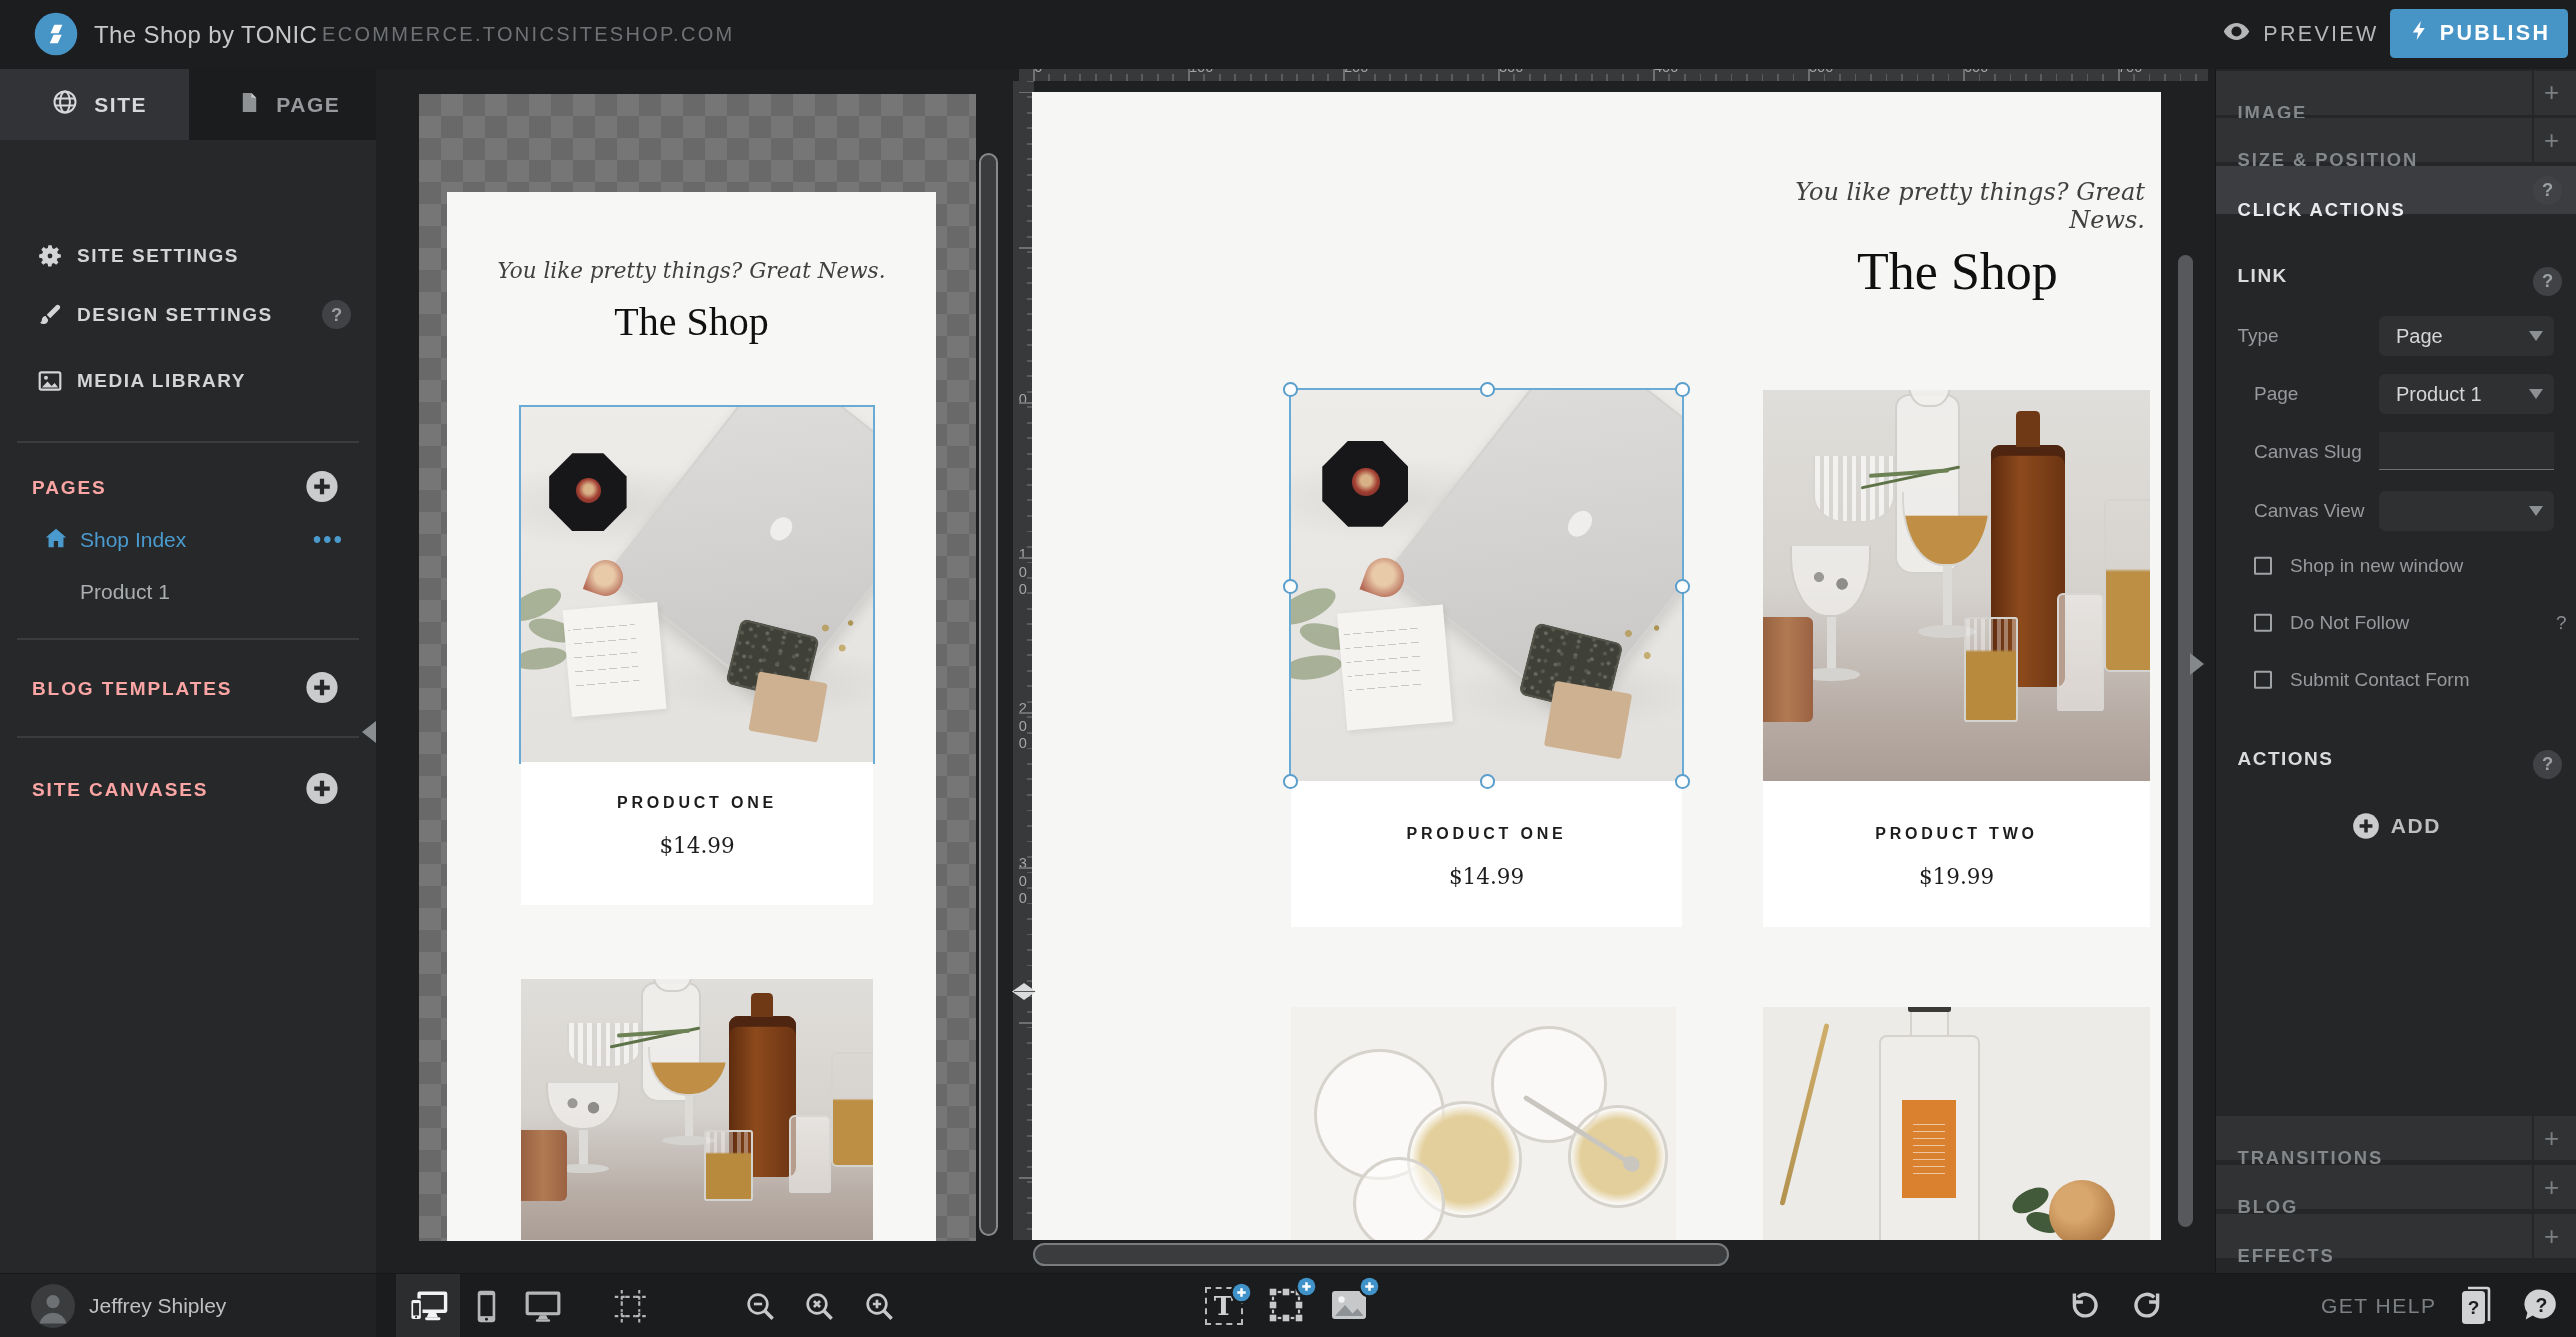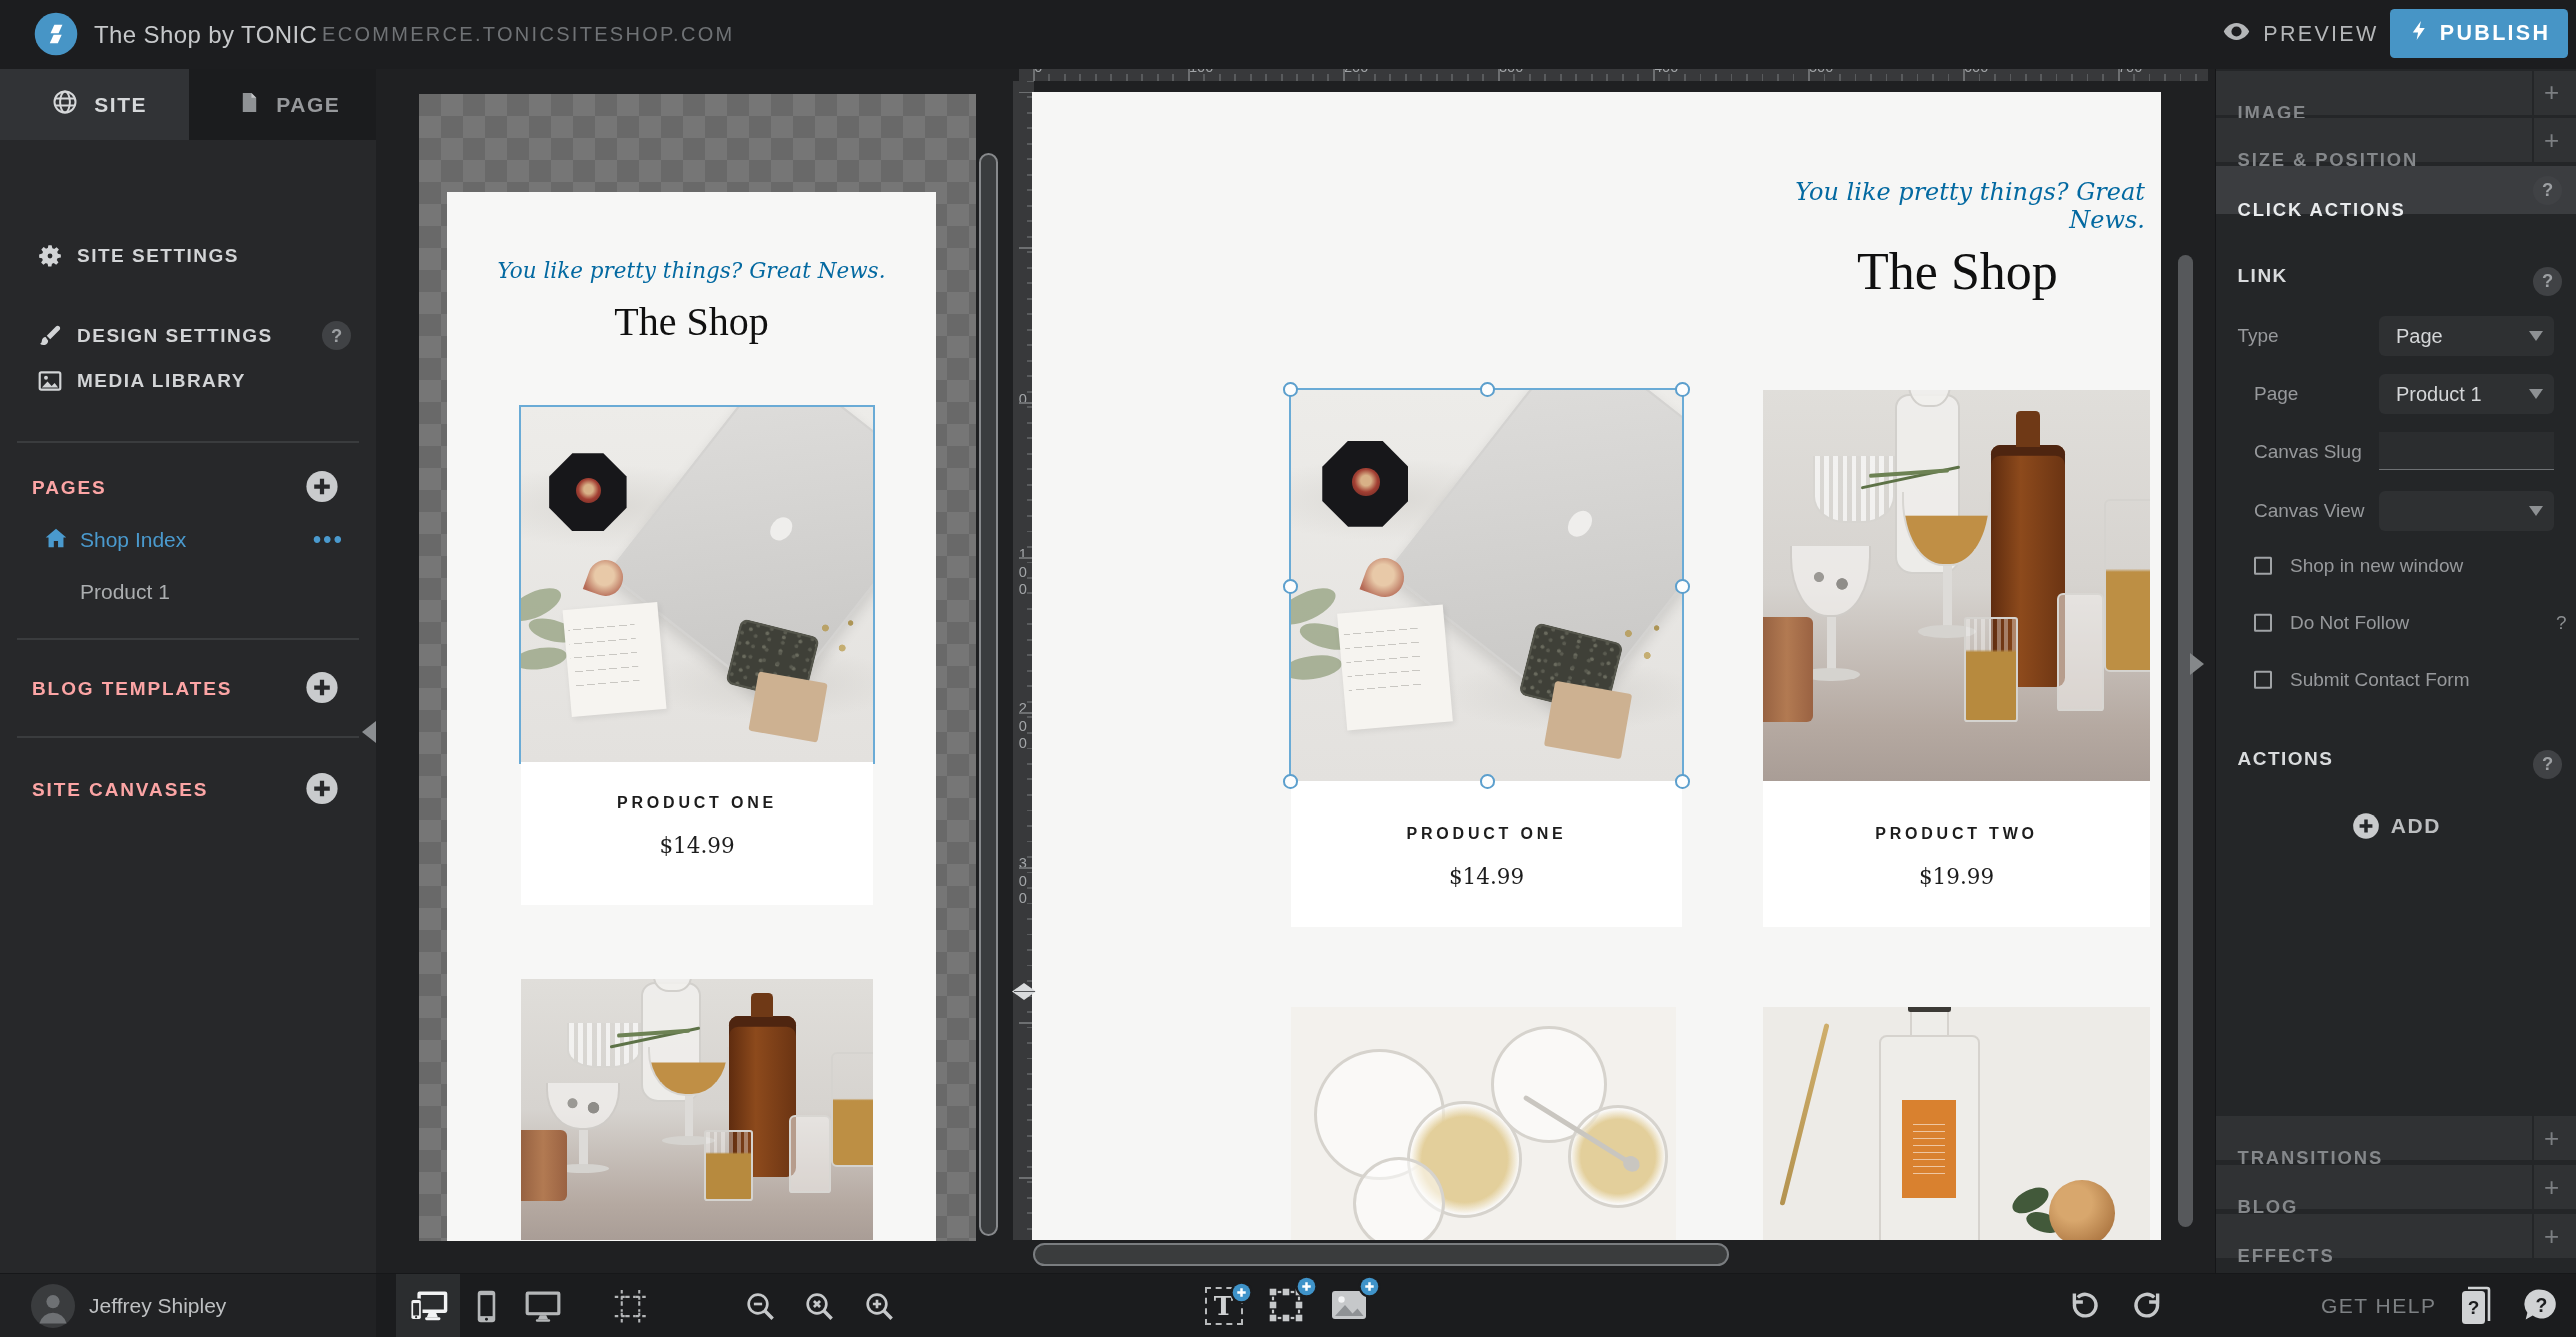--- a/index.html
+++ b/index.html
@@ -36,21 +36,21 @@
   .collapse-left { position:absolute; left:362px; top:652px; width:0; height:0; border-top:11.5px solid transparent; border-bottom:11.5px solid transparent; border-right:14.6px solid #8b8e91; cursor:pointer; }
 
   
   #canvasarea { position:absolute; left:376px; top:69px; width:1839px; height:1204px; background:#1f2022; overflow:hidden; }
   .checker { position:absolute; left:43px; top:24.5px; width:557px; height:1147px;
     background-image:conic-gradient(#767676 25%, #696969 0 50%, #767676 0 75%, #696969 0);
     background-size:44px 44px; }
   .mobile-page { position:absolute; left:71px; top:123px; width:489px; height:1049px; background:#f7f7f6; overflow:hidden; }
   .m-scroll { position:absolute; left:603px; top:84px; width:19px; height:1083px; border-radius:10px; background:#3a3c3e; border:2.3px solid #87898c; }
 
-  .tagline { width:100%; text-align:center; font-family:"DejaVu Serif", serif; font-style:italic; color:#0369a1; }
+  .tagline { width:100%; text-align:center; font-family:"DejaVu Serif", serif; font-style:italic; color:#404040; }
   .shop-head { width:100%; text-align:center; font-family:"Liberation Serif", serif; color:#101010; }
 
   .product-img { position:absolute; overflow:hidden; background:#e9e7e4; }
   .selected { outline:2.3px solid #6aabd6; outline-offset:-0.8px; }
   .pcard { position:absolute; background:#ffffff; }
   .pname { position:absolute; width:100%; text-align:center; font-size:16px; letter-spacing:3.8px; font-weight:600; color:#1d1d1d; }
   .pprice { position:absolute; width:100%; text-align:center; font-family:"DejaVu Serif", serif; font-size:21.5px; color:#1d1d1d; }
   .handle { position:absolute; width:14.6px; height:14.6px; border-radius:50%; background:#fdfdfd; border:2.3px solid #5c9fcd; z-index:5; }
 
   
@@ -228,21 +228,21 @@
 
     <div class="side-item" style="top:159px;">
       <span class="ic">
         <svg viewBox="0 0 24 24" width="26" height="26" fill="#d2d4d6">
             <path d="M12 8a4 4 0 1 0 0 8 4 4 0 0 0 0-8zm10 5.5v-3l-2.7-.5a7 7 0 0 0-.7-1.6l1.6-2.3-2.1-2.1-2.3 1.6a7 7 0 0 0-1.6-.7L13.5 2h-3l-.5 2.7a7 7 0 0 0-1.6.7L6.1 3.8 4 5.9l1.6 2.3a7 7 0 0 0-.7 1.6L2 10.5v3l2.7.5c.2.6.4 1.1.7 1.6L3.8 17.9 5.9 20l2.3-1.6c.5.3 1 .5 1.6.7l.5 2.7h3l.5-2.7c.6-.2 1.1-.4 1.6-.7l2.3 1.6 2.1-2.1-1.6-2.3c.3-.5.5-1 .7-1.6l2.6-.5z"></path>
             <circle cx="12" cy="12" r="2.2" fill="#27282a"></circle>
           </svg>
       </span>
       <span class="lbl">SITE SETTINGS</span>
     </div>
-    <div class="side-item" style="top:239px;">
+    <div class="side-item" style="top:218px;">
       <span class="ic">
         <svg viewBox="0 0 24 24" width="26" height="26" fill="#d2d4d6">
             <path d="M20.7 3.3c-.9-.9-2.3-.9-3.2 0L9 11.8l3.2 3.2 8.5-8.5c.9-.9.9-2.3 0-3.2zM8 13c-2.2 0-3.4 1.8-3.6 3.8-.1 1.2-.7 1.9-1.7 2.4 1.2 1 2.8 1.3 4.3 1 2-.4 3.3-1.9 3.3-3.9L8 13z"></path>
           </svg>
       </span>
       <span class="lbl">DESIGN SETTINGS</span>
       <span class="qcircle" style="position:absolute;left:322px;">?</span>
     </div>
     <div class="side-item" style="top:284px;">
       <span class="ic">

